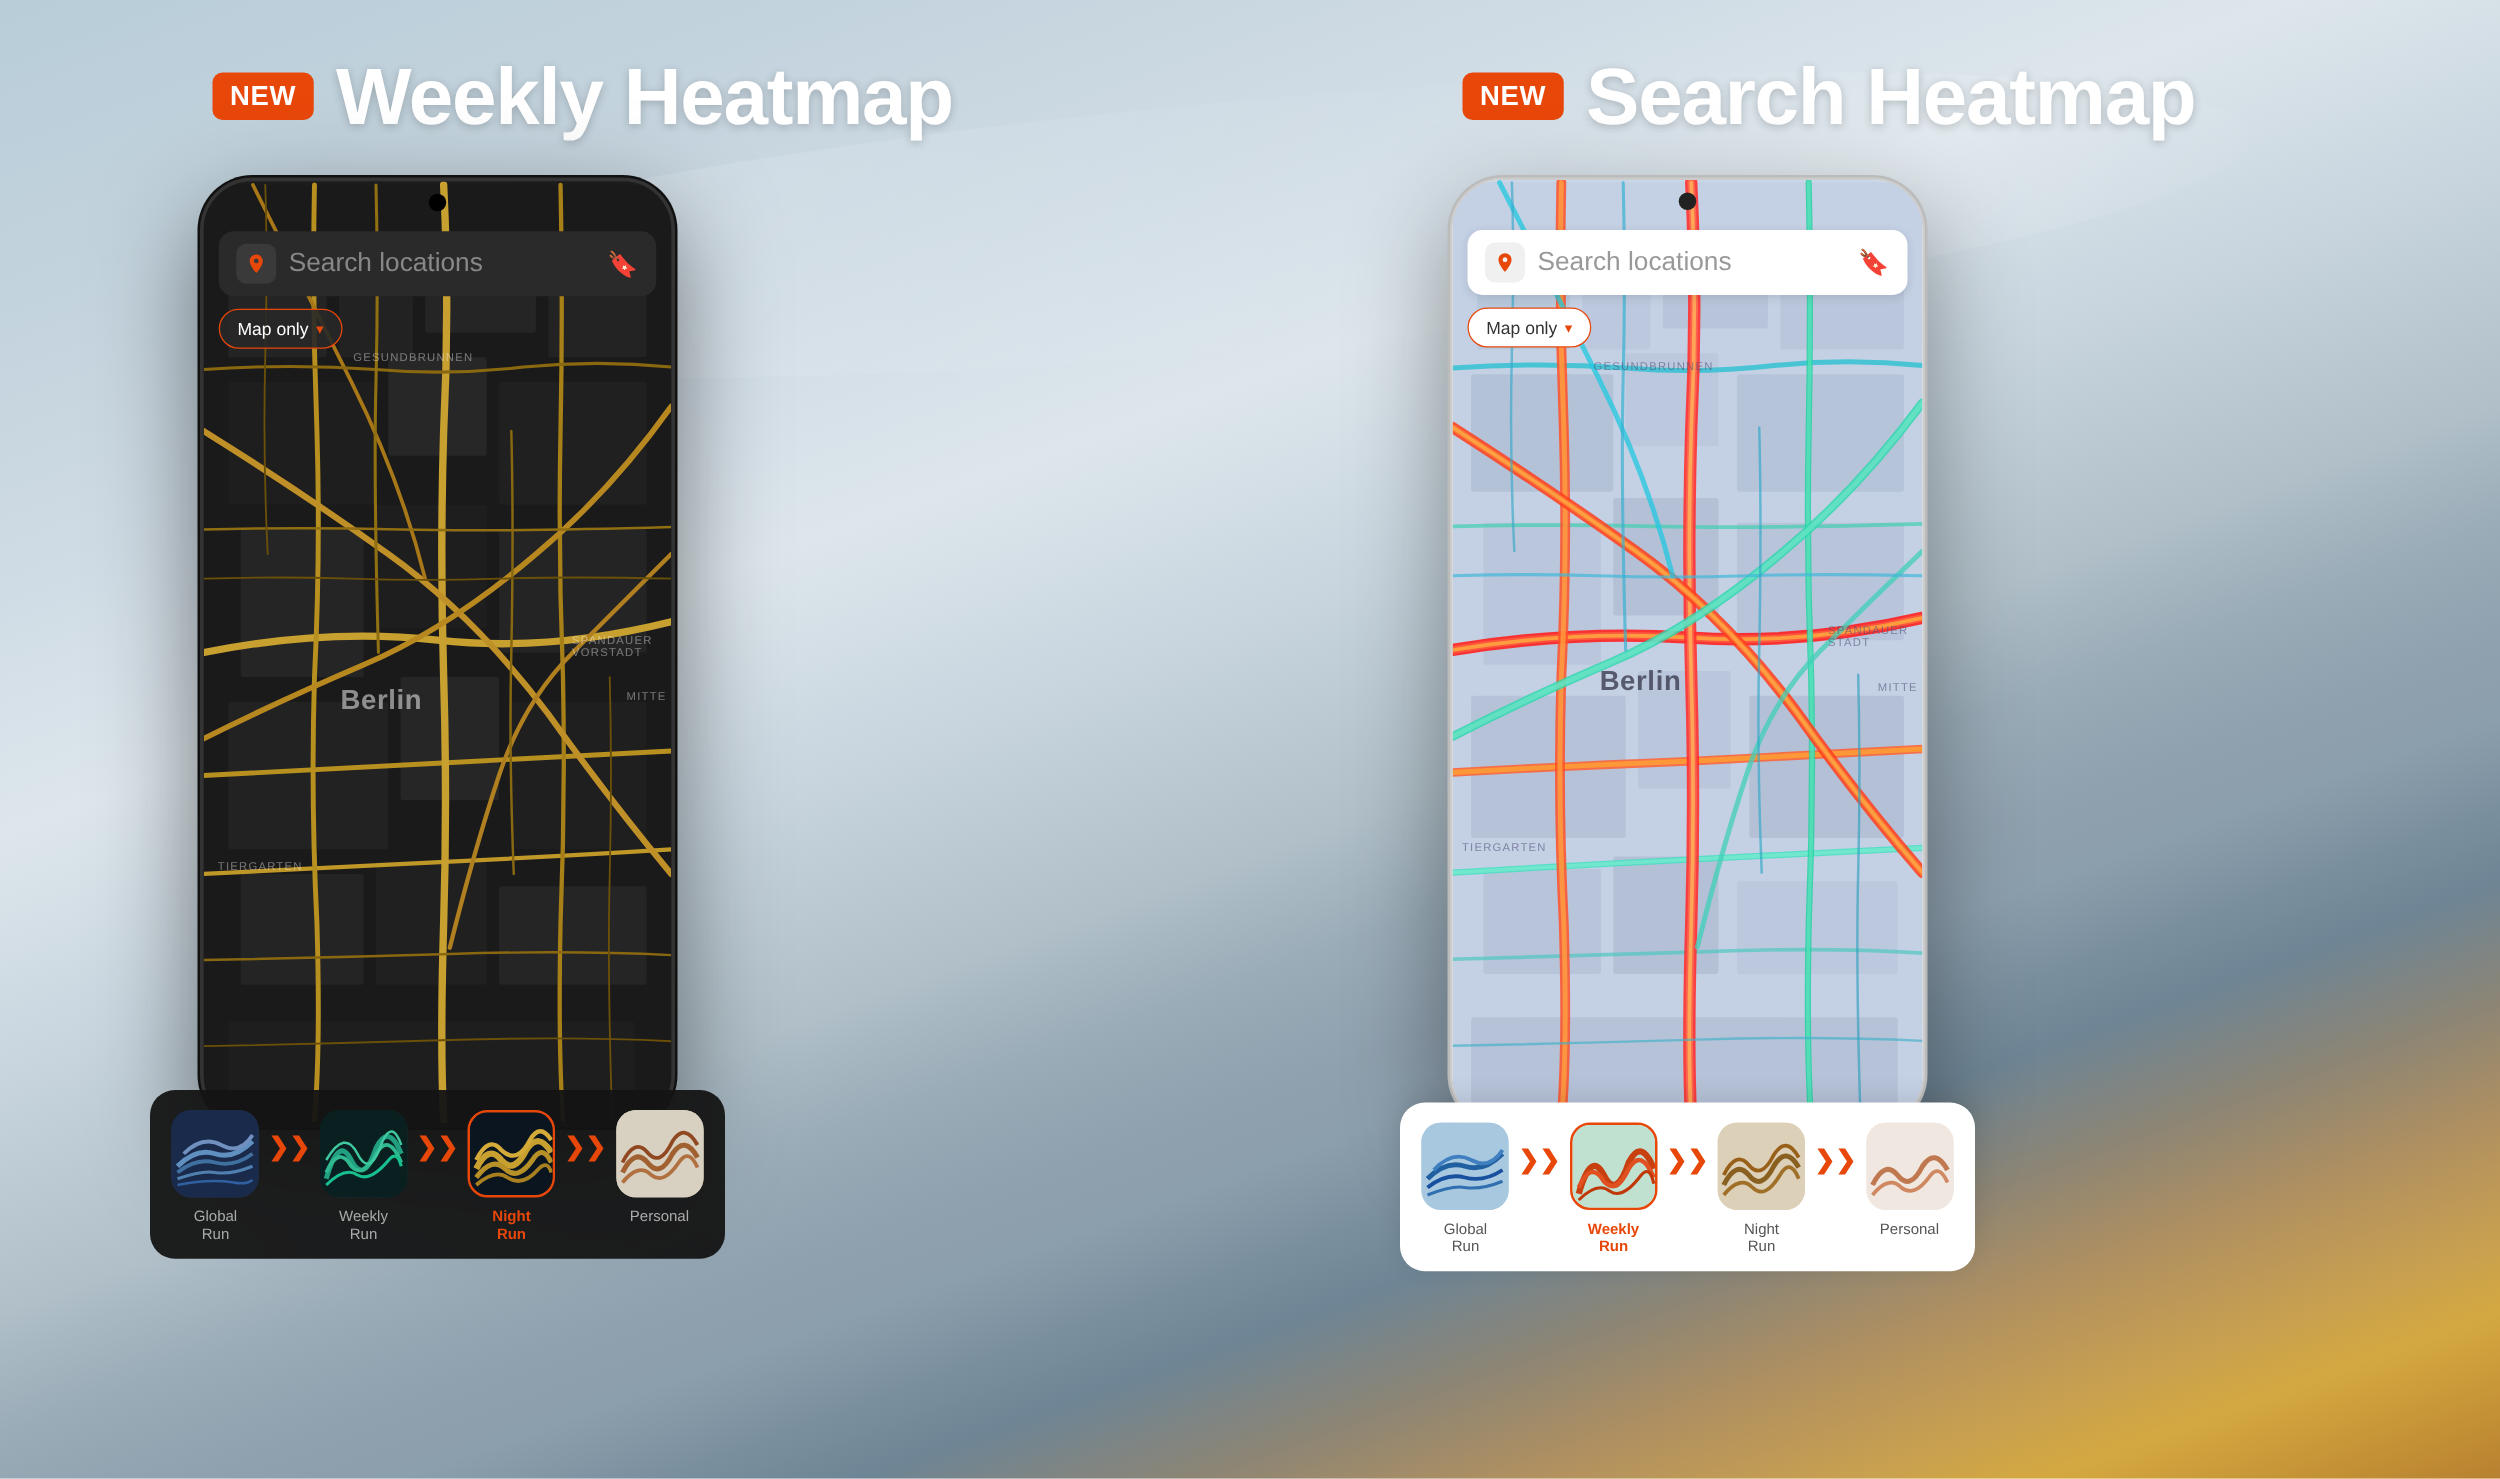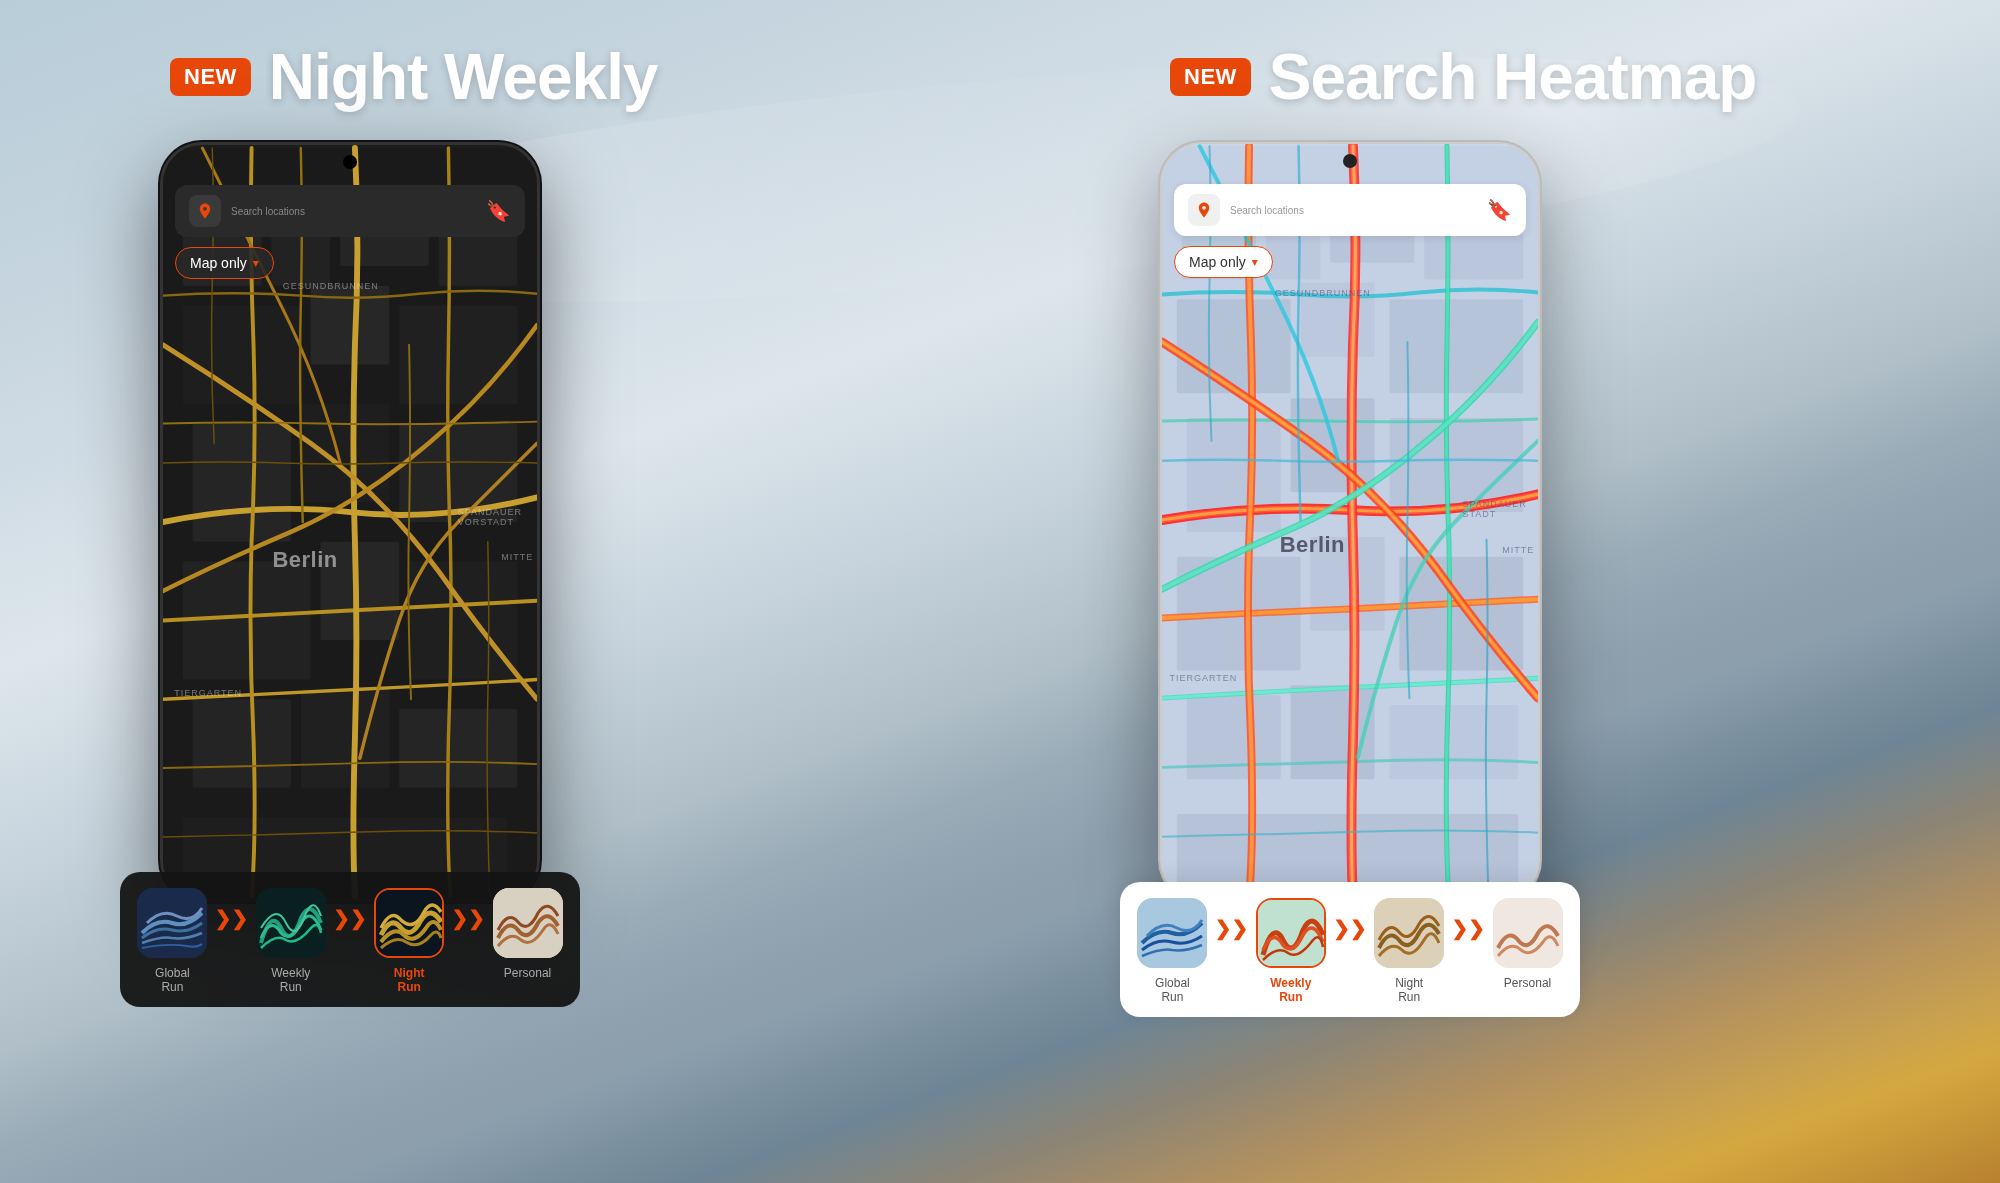--- a/index.html
+++ b/index.html
@@ -211,21 +211,21 @@
       flex-shrink: 0;
     }
 
     .search-icon-wrap.light-icon {
       background: #f0f0f0;
     }
 
     .search-text {
       flex: 1;
       color: #888;
-      font-size: 10px;
+      font-size: 21px;
     }
 
     .search-text.light-text {
       color: #999;
     }
 
     .bookmark-icon {
       color: #888;
       font-size: 20px;
     }
@@ -415,21 +415,21 @@
 </head>
 <body>
 
 <div class="bg"></div>
 
 <div class="container">
 
   <div class="panel">
     <div class="panel-header">
       <span class="new-badge">NEW</span>
-      <span class="panel-title">Night Weekly</span>
+      <span class="panel-title">Weekly Heatmap</span>
     </div>
 
     <div class="phone-outer">
       <div class="phone">
         <div class="phone-frame">
           <div class="punch-hole"></div>
 
           <div class="map-dark">
             <svg class="map-dark-svg" viewBox="0 0 380 760" xmlns="http://www.w3.org/2000/svg">
 

